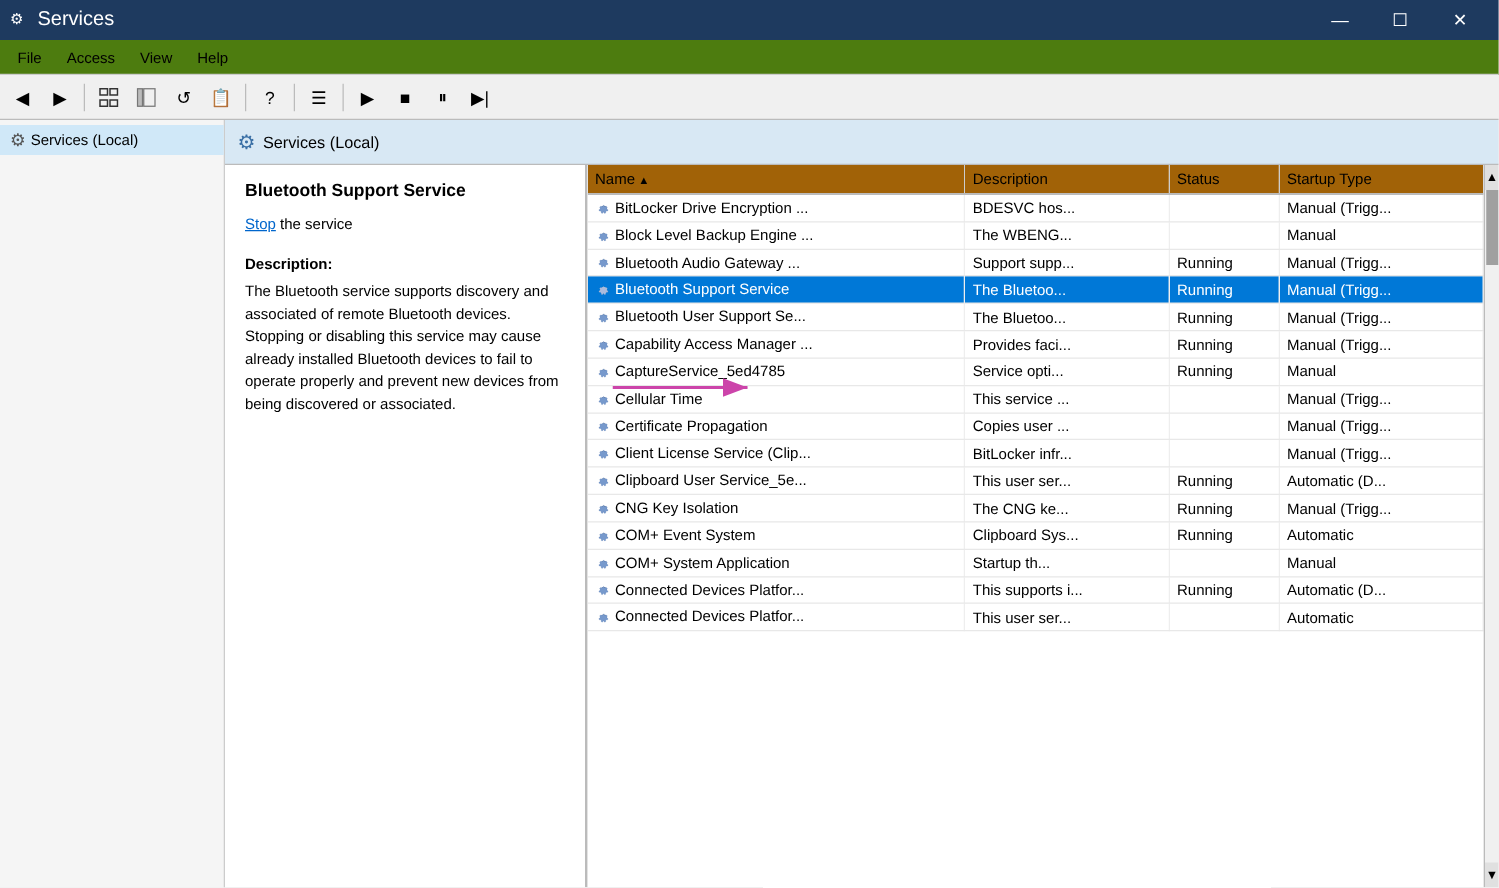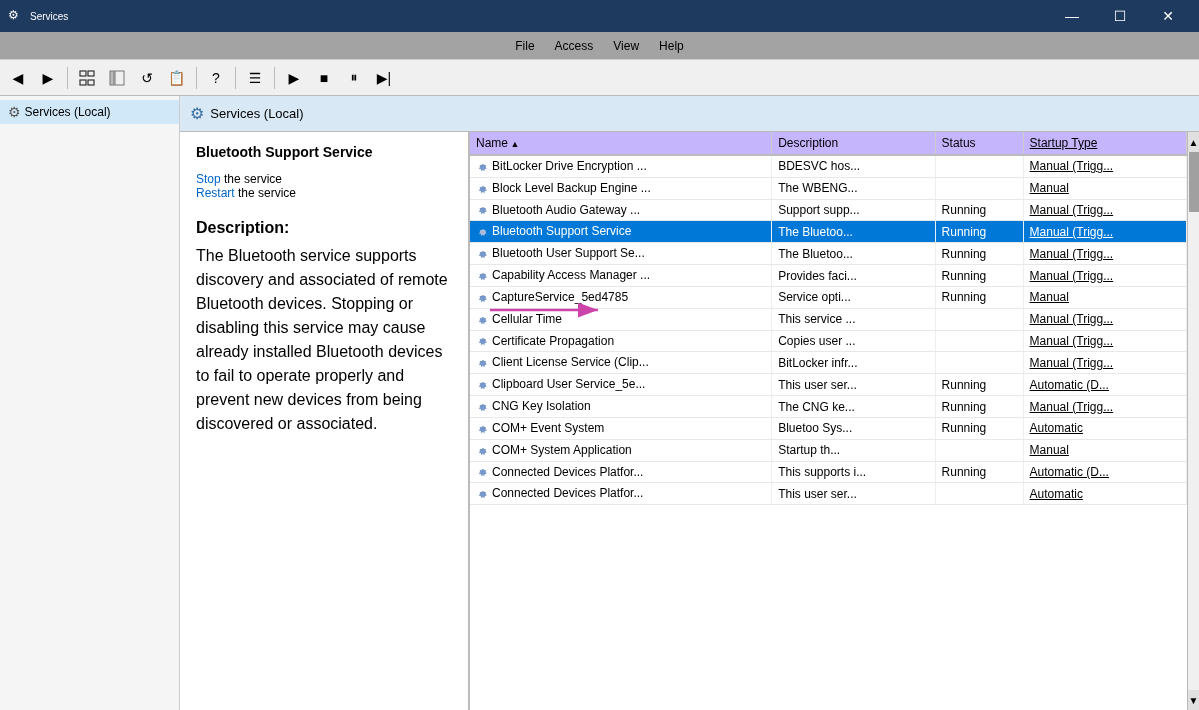--- a/index.html
+++ b/index.html
@@ -10,36 +10,35 @@
       background: #1e3a5f;
       color: white;
       height: 32px;
       display: flex;
       align-items: center;
       padding: 0 8px;
       justify-content: space-between;
     }
     .title-bar-left { display: flex; align-items: center; gap: 6px; }
     .title-bar-icon { width: 16px; height: 16px; }
-    .title-bar-title { font-size: 10px; }
+    .title-bar-title { font-size: 16px; }
     .title-bar-controls { display: flex; gap: 2px; }
     .title-bar-btn {
       width: 46px; height: 32px; border: none; background: transparent; color: white;
       font-size: 14px; cursor: pointer; display: flex; align-items: center; justify-content: center;
     }
 
     
     .menu-bar {
-      background: #a3a3a3;
+      background: #4d7c0f;
       height: 28px;
       display: flex;
       align-items: center;
       padding: 0 4px;
       border-bottom: 1px solid #ccc;
-      justify-content: center;
     }
     .menu-item {
       padding: 4px 10px;
       cursor: pointer;
       font-size: 12px;
     }
 
     
     .toolbar {
       background: #f0f0f0;
@@ -115,39 +114,40 @@
     }
     .info-panel-title {
       font-size: 14px;
       font-weight: bold;
       margin-bottom: 12px;
       color: #000;
     }
     .info-panel-links { margin-bottom: 16px; }
     .info-link {
       color: #0066cc;
+      text-decoration: underline;
       cursor: pointer;
       font-size: 12px;
     }
-    .info-panel-text { font-size: 16px; line-height: 1.5; color: #000; }
+    .info-panel-text { font-size: 12px; line-height: 1.5; color: #000; }
     .info-panel-label { font-weight: bold; margin-bottom: 4px; }
 
     
     .services-table-container {
       flex: 1;
       overflow-y: auto;
       overflow-x: hidden;
       background: white;
     }
     .services-table {
       width: 100%;
       border-collapse: collapse;
     }
     .services-table th {
-      background: #c4b5fd;
+      background: #a16207;
       border-bottom: 2px solid #bbb;
       border-right: 1px solid #ccc;
       padding: 4px 6px;
       text-align: left;
       font-size: 12px;
       font-weight: normal;
       position: sticky;
       top: 0;
       cursor: pointer;
       white-space: nowrap;
@@ -164,21 +164,21 @@
     }
     .services-table tr.selected { background: #0078d7; color: white; }
     .services-table tr.selected td { color: white; }
     .row-icon { display: inline-flex; align-items: center; vertical-align: middle; margin-right: 2px; }
     .gear-icon-svg { width: 14px; height: 14px; }
 
     
     .col-name { width: 240px; }
     .col-desc { width: 130px; margin-left: 36px; }
     .col-status { width: 70px; }
-    .col-startup { width: 130px; text-decoration: underline; }
+    .col-startup { width: 130px; }
 
     
     .services-table-container::-webkit-scrollbar { width: 12px; }
     .services-table-container::-webkit-scrollbar-track { background: #f0f0f0; }
     .services-table-container::-webkit-scrollbar-thumb { background: #a0a0a0; border: 2px solid #f0f0f0; }
 
     
     .sort-up::after { content: ' ▲'; font-size: 9px; }
   </style>
 </head>
@@ -251,23 +251,20 @@
     </div>
 
     <div class="content-area">
 
       <div class="info-panel">
         <div class="info-panel-title">Bluetooth Support Service</div>
         <div class="info-panel-links">
           <div>
             <span class="info-link">Stop</span><span> the service</span>
           </div>
-          <div>
-            <span class="info-link">Restart</span><span> the service</span>
-          </div>
         </div>
         <div class="info-panel-text">
           <div class="info-panel-label">Description:</div>
           <span>The Bluetooth service supports discovery and associated of remote Bluetooth devices. Stopping or disabling this service may cause already installed Bluetooth devices to fail to operate properly and prevent new devices from being discovered or associated.</span>
         </div>
       </div>
 
       <div style="display:flex; flex:1; overflow:hidden;">
         <div class="services-table-container">
           <table class="services-table">
@@ -412,21 +409,21 @@
                   <td class="col-status">Running</td>
                   <td class="col-startup">Manual (Trigg...</td>
                 </tr>
                 <tr>
                   <td class="col-name"><span class="row-icon">
                       <svg class="gear-icon-svg" viewBox="0 0 16 16" xmlns="http://www.w3.org/2000/svg">
     <circle cx="8" cy="8" r="2.5" fill="#5577aa" stroke="#3a5a8a" stroke-width="0.5"></circle>
     <path d="M8,1 L8.7,3.2 A5,5 0 0,1 10.5,4 L12.8,3.3 L14.7,5.2 L13.5,7.3 A5,5 0 0,1 14,9 L16,10 L15.3,12.3 L13.1,12.1 A5,5 0 0,1 11.5,13.5 L11.7,15.8 L9.3,16.5 L8,14.5 A5,5 0 0,1 7,14.5 L5.7,16.5 L3.3,15.8 L3.5,13.5 A5,5 0 0,1 1.9,12.1 L-0.3,12.3 L-1,10 L1,9 A5,5 0 0,1 1.5,7.3 L0.3,5.2 L2.2,3.3 L4.5,4 A5,5 0 0,1 6.3,3.2 Z" fill="#7799cc" stroke="#5577aa" stroke-width="0.3" transform="scale(0.5) translate(8,8)"></path>
   </svg>
                     </span>COM+ Event System</td>
-                  <td class="col-desc">Bluetoo Sys...</td>
+                  <td class="col-desc">Clipboard Sys...</td>
                   <td class="col-status">Running</td>
                   <td class="col-startup">Automatic</td>
                 </tr>
                 <tr>
                   <td class="col-name"><span class="row-icon">
                       <svg class="gear-icon-svg" viewBox="0 0 16 16" xmlns="http://www.w3.org/2000/svg">
     <circle cx="8" cy="8" r="2.5" fill="#5577aa" stroke="#3a5a8a" stroke-width="0.5"></circle>
     <path d="M8,1 L8.7,3.2 A5,5 0 0,1 10.5,4 L12.8,3.3 L14.7,5.2 L13.5,7.3 A5,5 0 0,1 14,9 L16,10 L15.3,12.3 L13.1,12.1 A5,5 0 0,1 11.5,13.5 L11.7,15.8 L9.3,16.5 L8,14.5 A5,5 0 0,1 7,14.5 L5.7,16.5 L3.3,15.8 L3.5,13.5 A5,5 0 0,1 1.9,12.1 L-0.3,12.3 L-1,10 L1,9 A5,5 0 0,1 1.5,7.3 L0.3,5.2 L2.2,3.3 L4.5,4 A5,5 0 0,1 6.3,3.2 Z" fill="#7799cc" stroke="#5577aa" stroke-width="0.3" transform="scale(0.5) translate(8,8)"></path>
   </svg>
                     </span>COM+ System Application</td>

